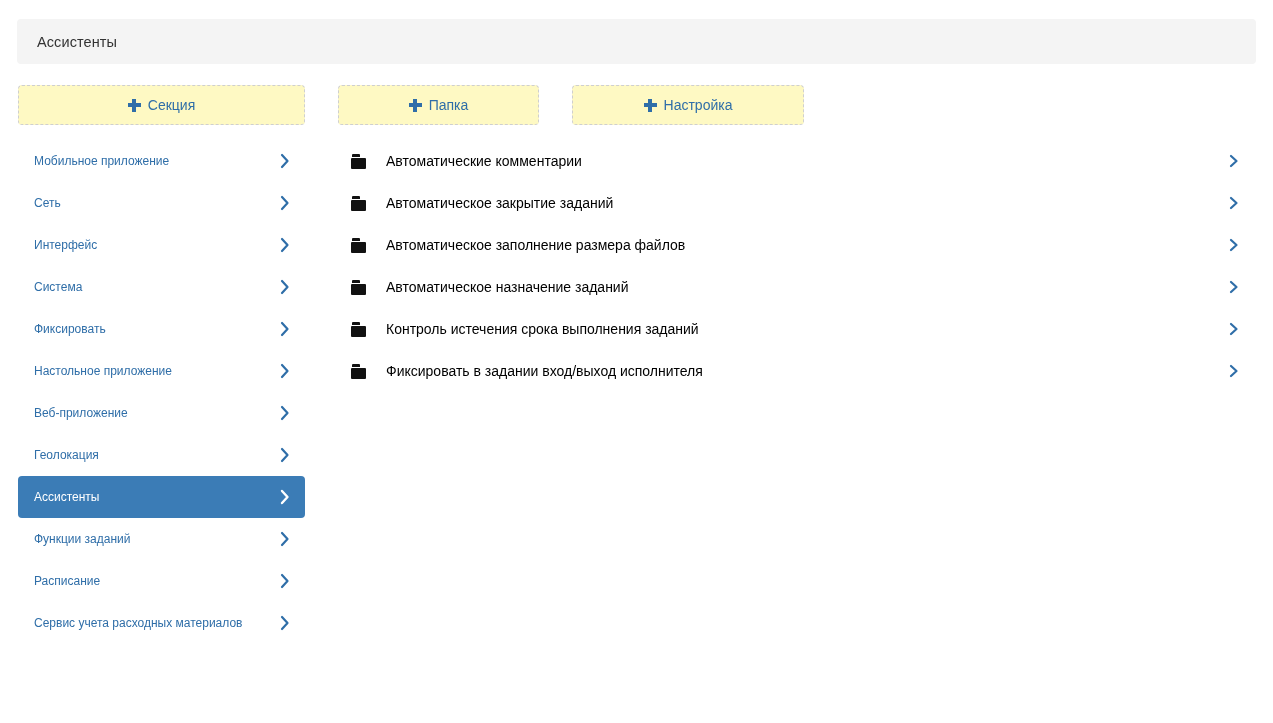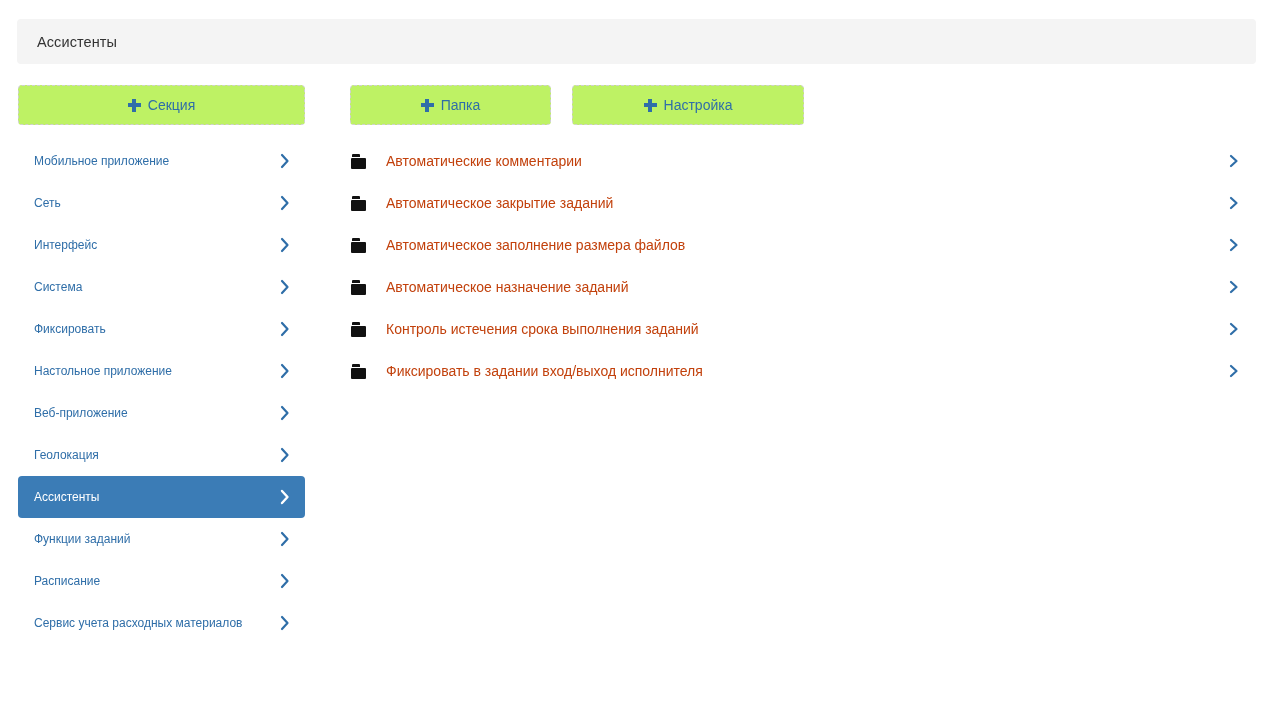--- a/index.html
+++ b/index.html
@@ -43,32 +43,32 @@
     left: 0;
     width: 1273px;
     height: 40px;
   }
   .add-btn {
     position: absolute;
     top: 0;
     height: 40px;
     border: 1px dashed #cfcfcf;
     border-radius: 4px;
-    background: #bef264;
+    background: #fef9c3;
     display: flex;
     align-items: center;
     justify-content: center;
     box-sizing: border-box;
     cursor: pointer;
     color: #2f6ea8;
     font-size: 14px;
     gap: 7px;
   }
   .add-btn.b1 { left: 18px;  width: 287px; }
-  .add-btn.b2 { left: 350px; width: 201px; }
+  .add-btn.b2 { left: 338px; width: 201px; }
   .add-btn.b3 { left: 548px; width: 232px; margin-left: 24px; }
   .plus-icon {
     display: inline-block;
     width: 13px;
     height: 13px;
     position: relative;
     flex: 0 0 auto;
   }
   .plus-icon::before,
   .plus-icon::after {
@@ -160,21 +160,21 @@
     left: 0;
     top: 4px;
     width: 15px;
     height: 11px;
     background: #111111;
     border-radius: 1px;
   }
   .main-label {
     flex: 1 1 auto;
     font-size: 14px;
-    color: #c2410c;
+    color: #000000;
     line-height: 20px;
   }
   .main-row .chev-right {
     flex: 0 0 auto;
     width: 12px;
     height: 16px;
     margin-right: 16px;
   }
 </style>
 </head>

